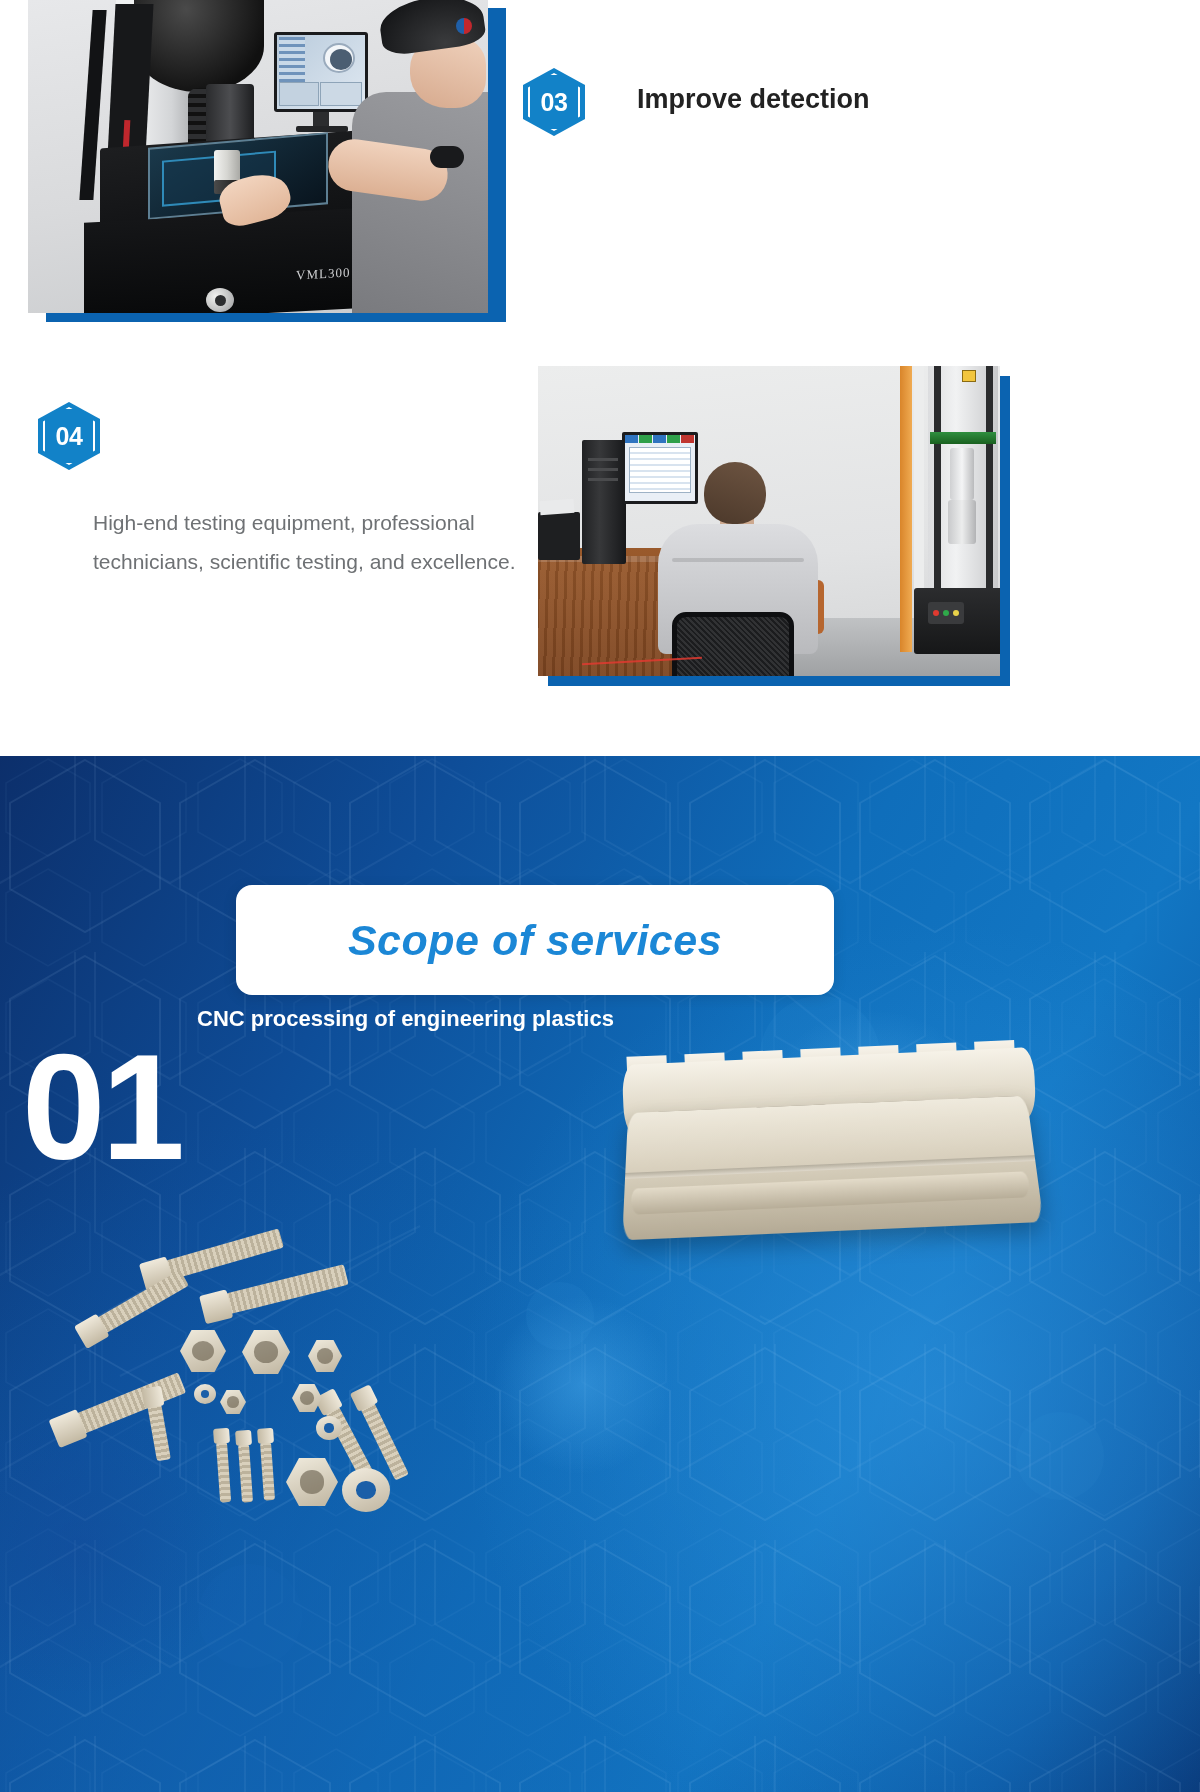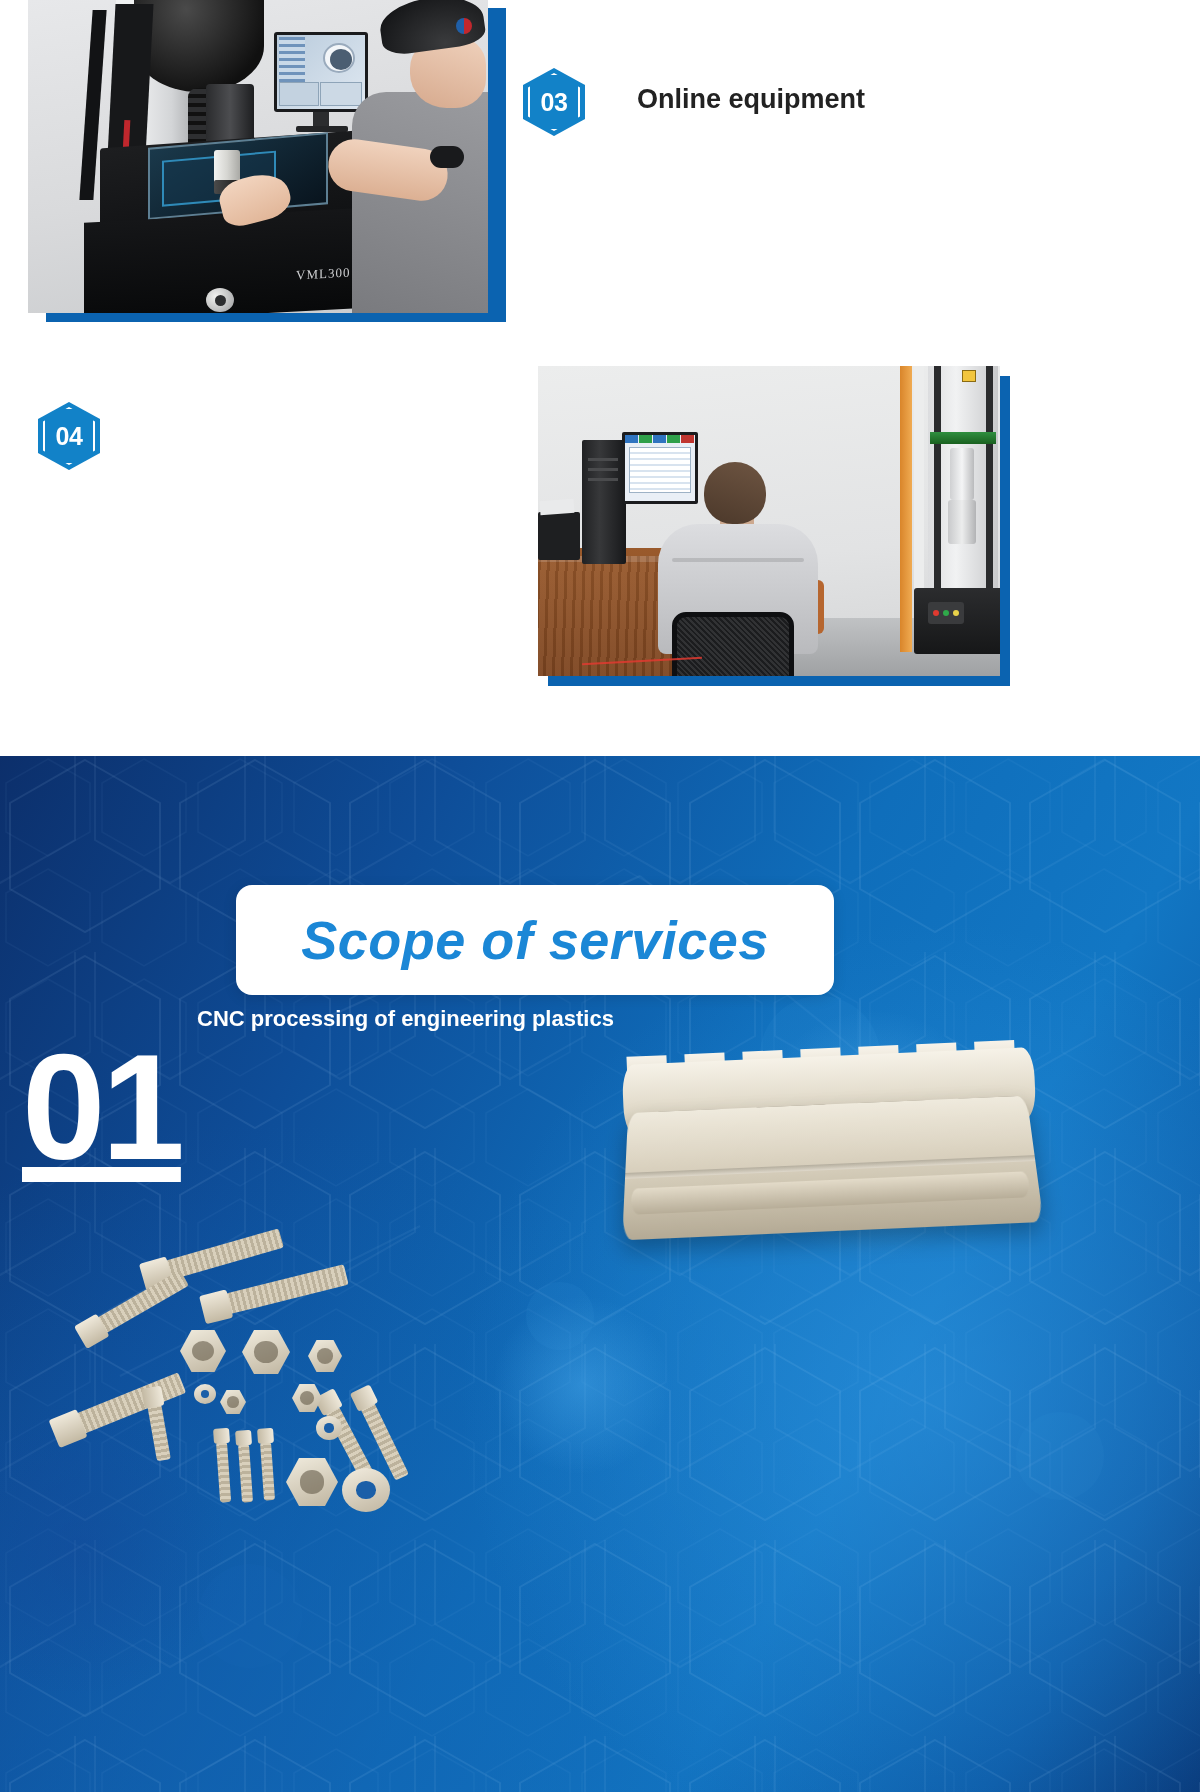--- a/index.html
+++ b/index.html
@@ -209,39 +209,39 @@
   .glow-c{ position:absolute; left:-6%; top:62%; width:300px; height:300px; border-radius:50%;
            background:radial-gradient(circle,rgba(20,70,150,.4),rgba(20,70,150,0) 70%); }
 
   .title-card {
     position:absolute; left:236px; top:129px; width:598px; height:110px;
     background:#ffffff; border-radius:16px;
     display:flex; align-items:center; justify-content:center;
     box-shadow:0 3px 14px rgba(0,0,0,.12);
   }
   .title-card .t {
-    color:#1b87d6; font-size:54px; font-style:italic; font-weight:bold;
+    color:#1b87d6; font-size:43px; font-style:italic; font-weight:bold;
     font-family:"Liberation Sans", sans-serif; letter-spacing:.5px;
   }
 
   .big-num {
     position:absolute; color:#ffffff; font-weight:bold;
     font-family:"Liberation Sans", sans-serif; line-height:1;
   }
   .svc-title {
     position:absolute; color:#ffffff; font-size:22px; font-weight:bold;
     font-family:"Liberation Sans", sans-serif;
   }
   .svc-body {
     position:absolute; color:#ffffff; font-size:22px; line-height:1.42;
     font-family:"Liberation Sans", sans-serif;
   }
 
   
-  #num-01 { left: 22px; top: 1032px; font-size: 150px; letter-spacing:-4px;text-decoration:underline; }
+  #num-01 { left: 22px; top: 1032px; font-size: 150px; letter-spacing:-4px; }
   #svc-title-01 { left: 197px; top: 1006px; width: 760px; }
   #svc-body-01 { left: 197px; top: 1062px; width: 400px; }
 
   
   #num-02 { left: 455px; top: 1322px; font-size: 150px; letter-spacing:-4px; }
   #svc-title-02 { left: 640px; top: 1327px; width: 420px; }
   #svc-body-02 { left: 640px; top: 1388px; width: 400px; }
 
   
   .peek-part { position:absolute; left:615px; top:1030px; width:430px; height:240px; }
@@ -371,27 +371,28 @@
         </div>
         <div class="p1-hand"></div>
       </div>
     </div>
 
     <div class="hex-badge" id="badge-03">
       <div class="hex-shape"></div>
       <div class="hex-inner"></div>
       <div class="hex-num">03</div>
     </div>
-    <div class="block-title" id="title-03">Online equipment</div>
+    <div class="block-title" id="title-03">Improve detection</div>
 
     <div class="hex-badge" id="badge-04">
       <div class="hex-shape"></div>
       <div class="hex-inner"></div>
       <div class="hex-num">04</div>
     </div>
+    <div class="block-body" id="body-04">High-end testing equipment, professional technicians, scientific testing, and excellence.</div>
 
     <div class="photo-frame" id="photo-2-frame">
       <div class="accent"></div>
       <div class="photo">
         <div class="p2-bg"></div>
         <div class="p2-floor"></div>
         <div class="p2-wallpost"></div>
         <div class="p2-wallpost2"></div>
 
         <div class="p2-machine">

